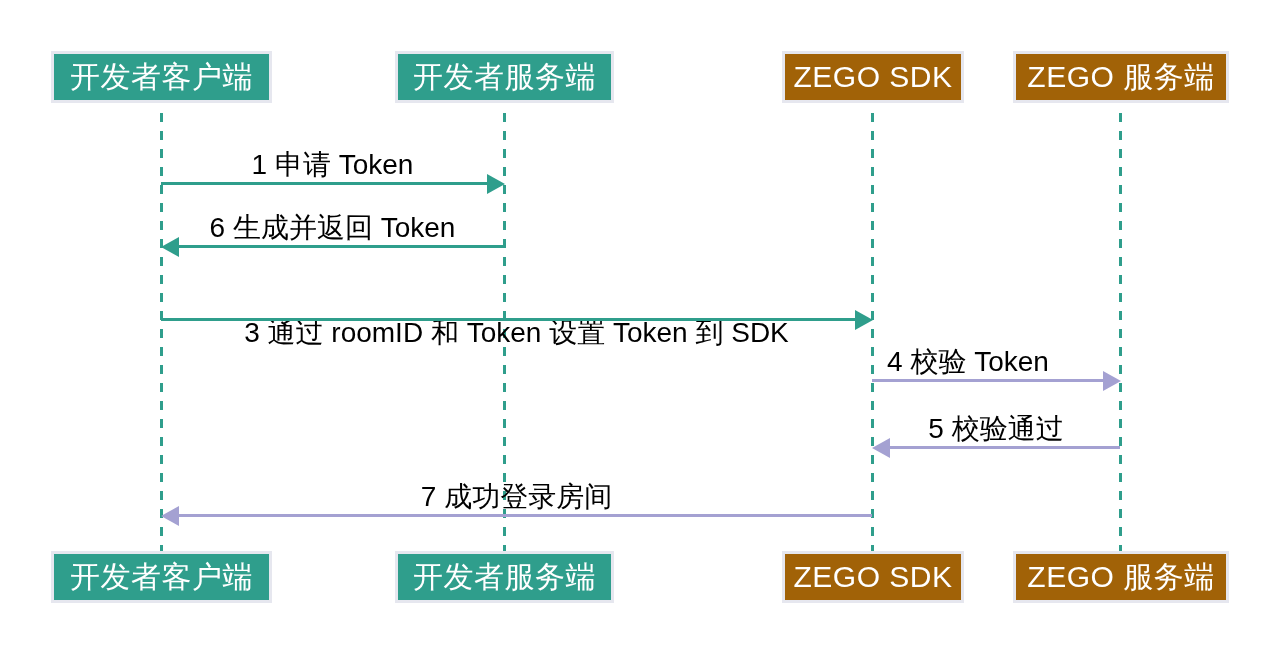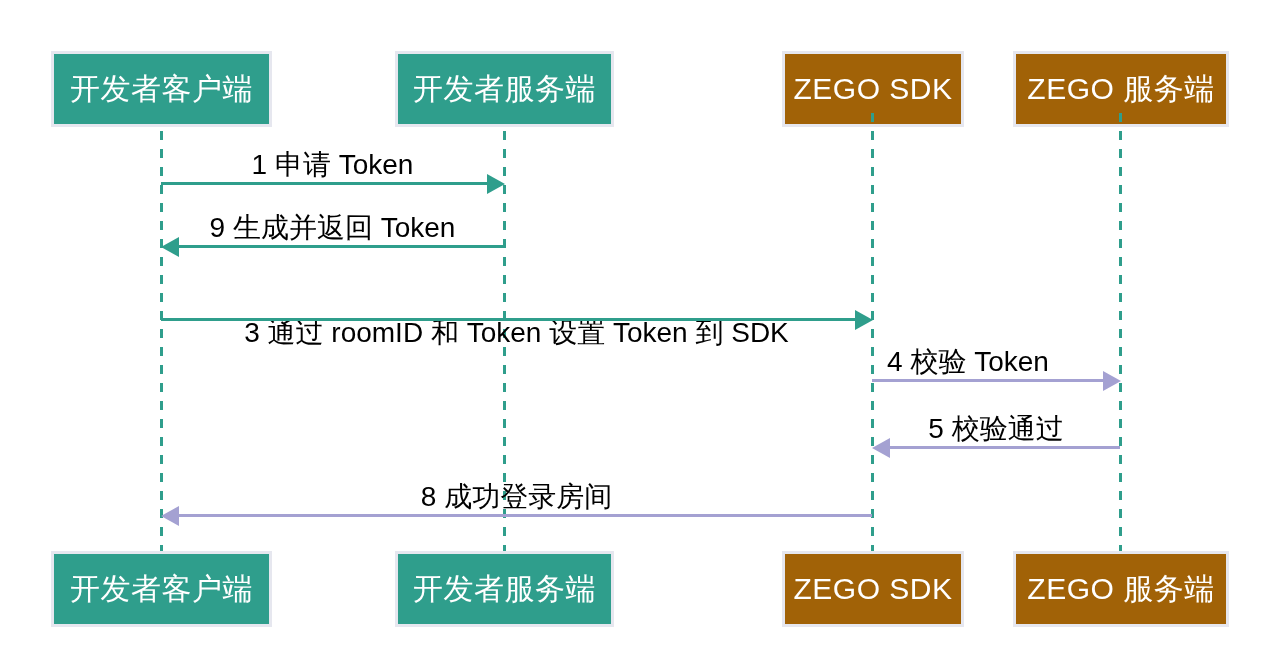--- a/index.html
+++ b/index.html
@@ -16,21 +16,21 @@
     height: 666px;
     background: #ffffff;
     overflow: hidden;
   }
   .participant-box {
     position: absolute;
     box-sizing: border-box;
     display: flex;
     align-items: center;
     justify-content: center;
-    height: 76px;
+    height: 52px;
     border: 3px solid #e6e7ef;
     color: #ffffff;
     font-size: 30px;
     letter-spacing: 0.5px;
     white-space: nowrap;
     line-height: 1;
   }
   .participant-box.teal   { background: #2f9e8c; }
   .participant-box.purple { background: #a16207; }
 
@@ -95,37 +95,37 @@
 
   <div class="lifeline" style="left:160px; top:113px; height:438px;"></div>
   <div class="lifeline" style="left:503px; top:113px; height:438px;"></div>
   <div class="lifeline" style="left:871px; top:113px; height:438px;"></div>
   <div class="lifeline" style="left:1119px; top:113px; height:438px;"></div>
 
   <div class="msg-label" style="left:161px; top:151px; width:343px;">1 申请 Token</div>
   <div class="msg-line teal" style="left:161px; top:182px; width:326px;"></div>
   <div class="arrow-head right teal" style="left:487px; top:174px;"></div>
 
-  <div class="msg-label" style="left:161px; top:214px; width:343px;">9 生成并返回 Token</div>
+  <div class="msg-label" style="left:161px; top:214px; width:343px;">6 生成并返回 Token</div>
   <div class="msg-line teal" style="left:179px; top:245px; width:325px;"></div>
   <div class="arrow-head left teal" style="left:161px; top:237px;"></div>
 
   <div class="msg-label" style="left:161px; top:282px; width:711px;margin-top:37px;">3 通过 roomID 和 Token 设置 Token 到 SDK</div>
   <div class="msg-line teal" style="left:161px; top:318px; width:694px;"></div>
   <div class="arrow-head right teal" style="left:855px; top:310px;"></div>
 
   <div class="msg-label" style="left:844px; top:348px; width:248px;">4 校验 Token</div>
   <div class="msg-line purple" style="left:872px; top:379px; width:231px;"></div>
   <div class="arrow-head right purple" style="left:1103px; top:371px;"></div>
 
   <div class="msg-label" style="left:872px; top:415px; width:248px;">5 校验通过</div>
   <div class="msg-line purple" style="left:890px; top:446px; width:230px;"></div>
   <div class="arrow-head left purple" style="left:872px; top:438px;"></div>
 
-  <div class="msg-label" style="left:161px; top:483px; width:711px;">8 成功登录房间</div>
+  <div class="msg-label" style="left:161px; top:483px; width:711px;">7 成功登录房间</div>
   <div class="msg-line purple" style="left:179px; top:514px; width:693px;"></div>
   <div class="arrow-head left purple" style="left:161px; top:506px;"></div>
 
   <div class="participant-box teal" style="left:51px; top:551px; width:221px;">
     <span>开发者客户端</span>
   </div>
 
   <div class="participant-box teal" style="left:395px; top:551px; width:219px;">
     <span>开发者服务端</span>
   </div>

